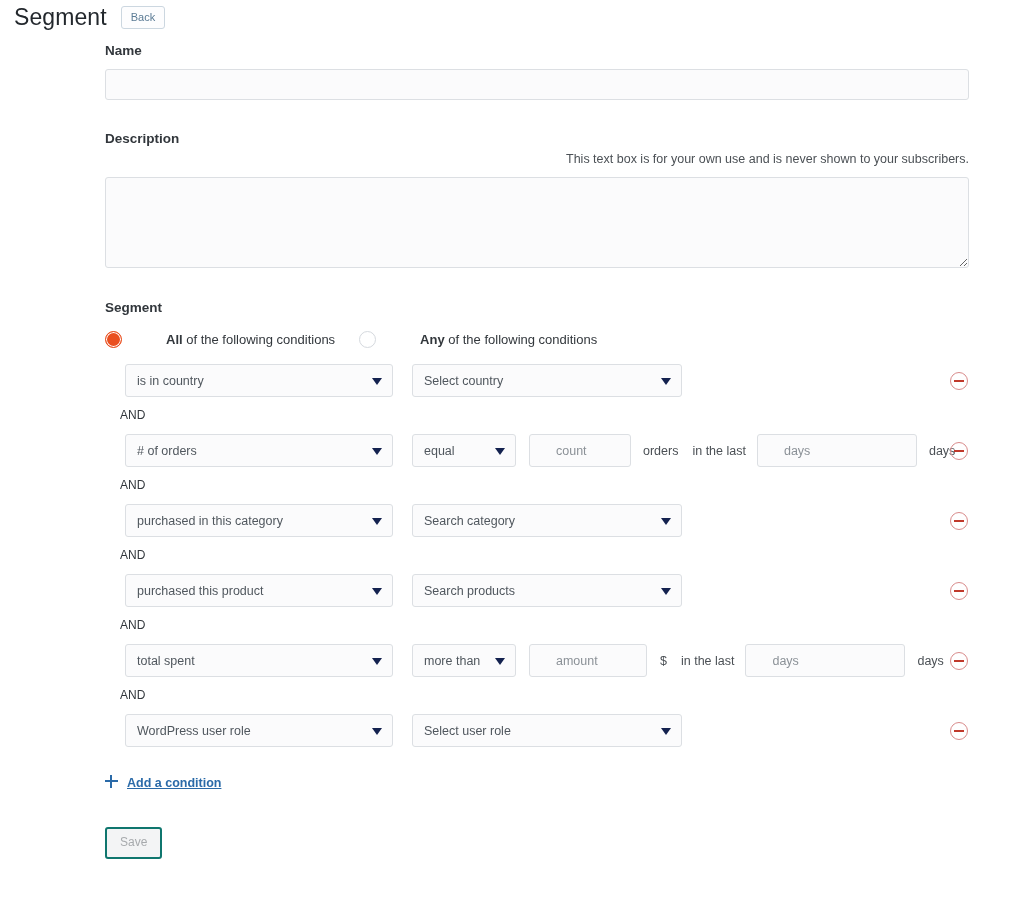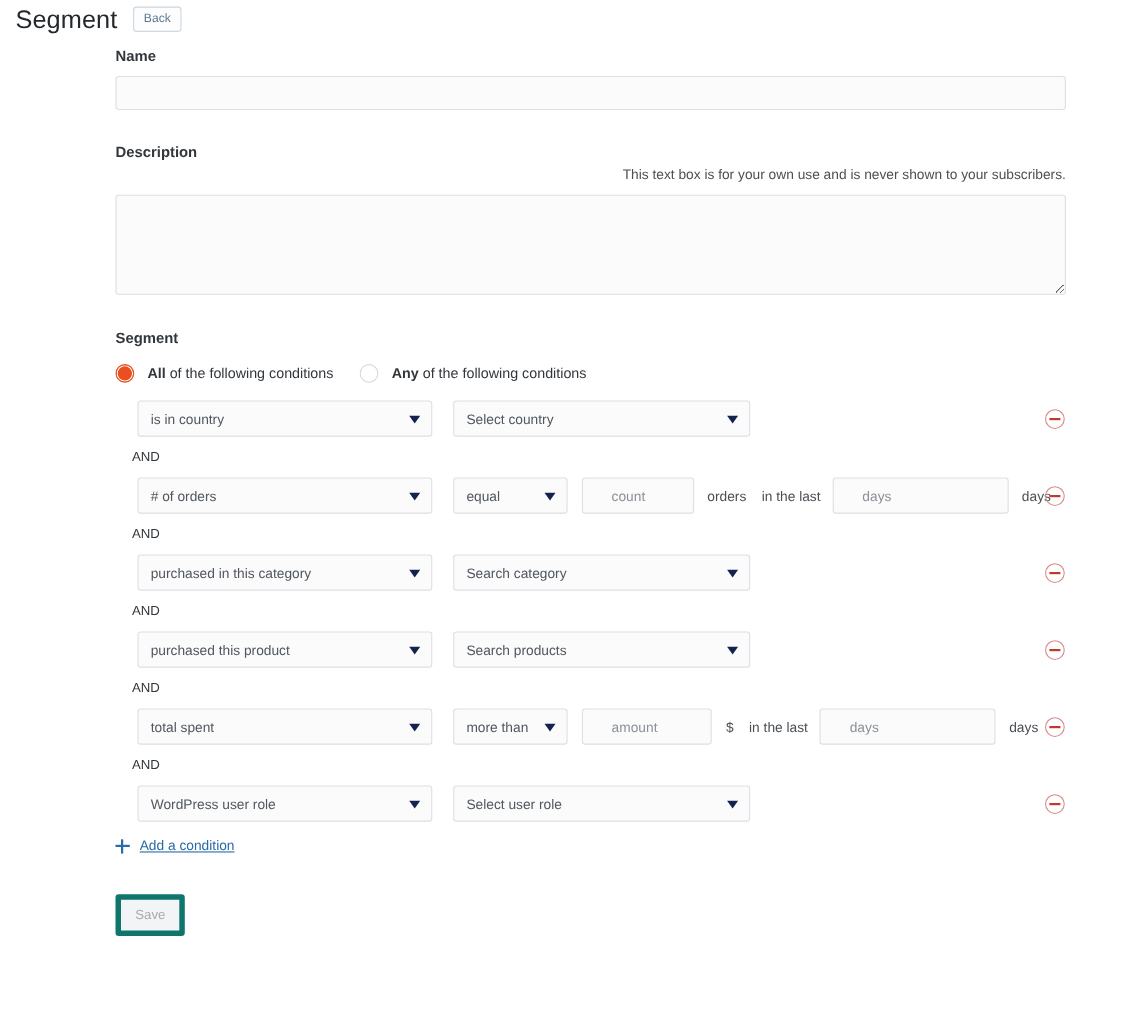--- a/index.html
+++ b/index.html
@@ -112,20 +112,21 @@
   }
   .radio-row {
     display: flex;
     align-items: center;
     margin-bottom: 16px;
   }
   .radio-option {
     display: flex;
     align-items: center;
     cursor: pointer;
+    gap: 32px;
   }
   .radio-option + .radio-option { margin-left: 24px; text-align: right; }
   .radio-mark {
     width: 17px;
     height: 17px;
     border-radius: 50%;
     border: 1px solid #d5d9de;
     background: #ffffff;
     margin-right: 12px;
     flex: 0 0 auto;
@@ -234,24 +235,25 @@
     left: 3px;
     top: 7px;
     width: 10px;
     height: 2px;
     background: #c0392b;
   }
 
   
   .add-condition {
     display: flex;
-    align-items: center;
-    margin-top: 14px;
+    align-items: flex-start;
+    margin-top: 28px;
     cursor: pointer;
     width: max-content;
+    font-weight: bold;
   }
   .plus-icon {
     position: relative;
     width: 13px;
     height: 13px;
     margin-right: 9px;
     flex: 0 0 auto;
   }
   .plus-icon::before, .plus-icon::after {
     content: "";
@@ -269,21 +271,21 @@
 
   
   .save-button {
     margin-top: 36px;
     display: inline-block;
     padding: 6px 13px 7px;
     font-size: 12px;
     line-height: 15px;
     color: #a7aaad;
     background: #f3f4f5;
-    border: 5px solid #0f766e;
+    border: 2px solid #0f766e;
     border-radius: 3px;
     cursor: default;
     font-family: "Liberation Sans", sans-serif;
   }
 </style>
 </head>
 <body>
 
 <div class="page-header">
   <div class="page-title">Segment</div>

